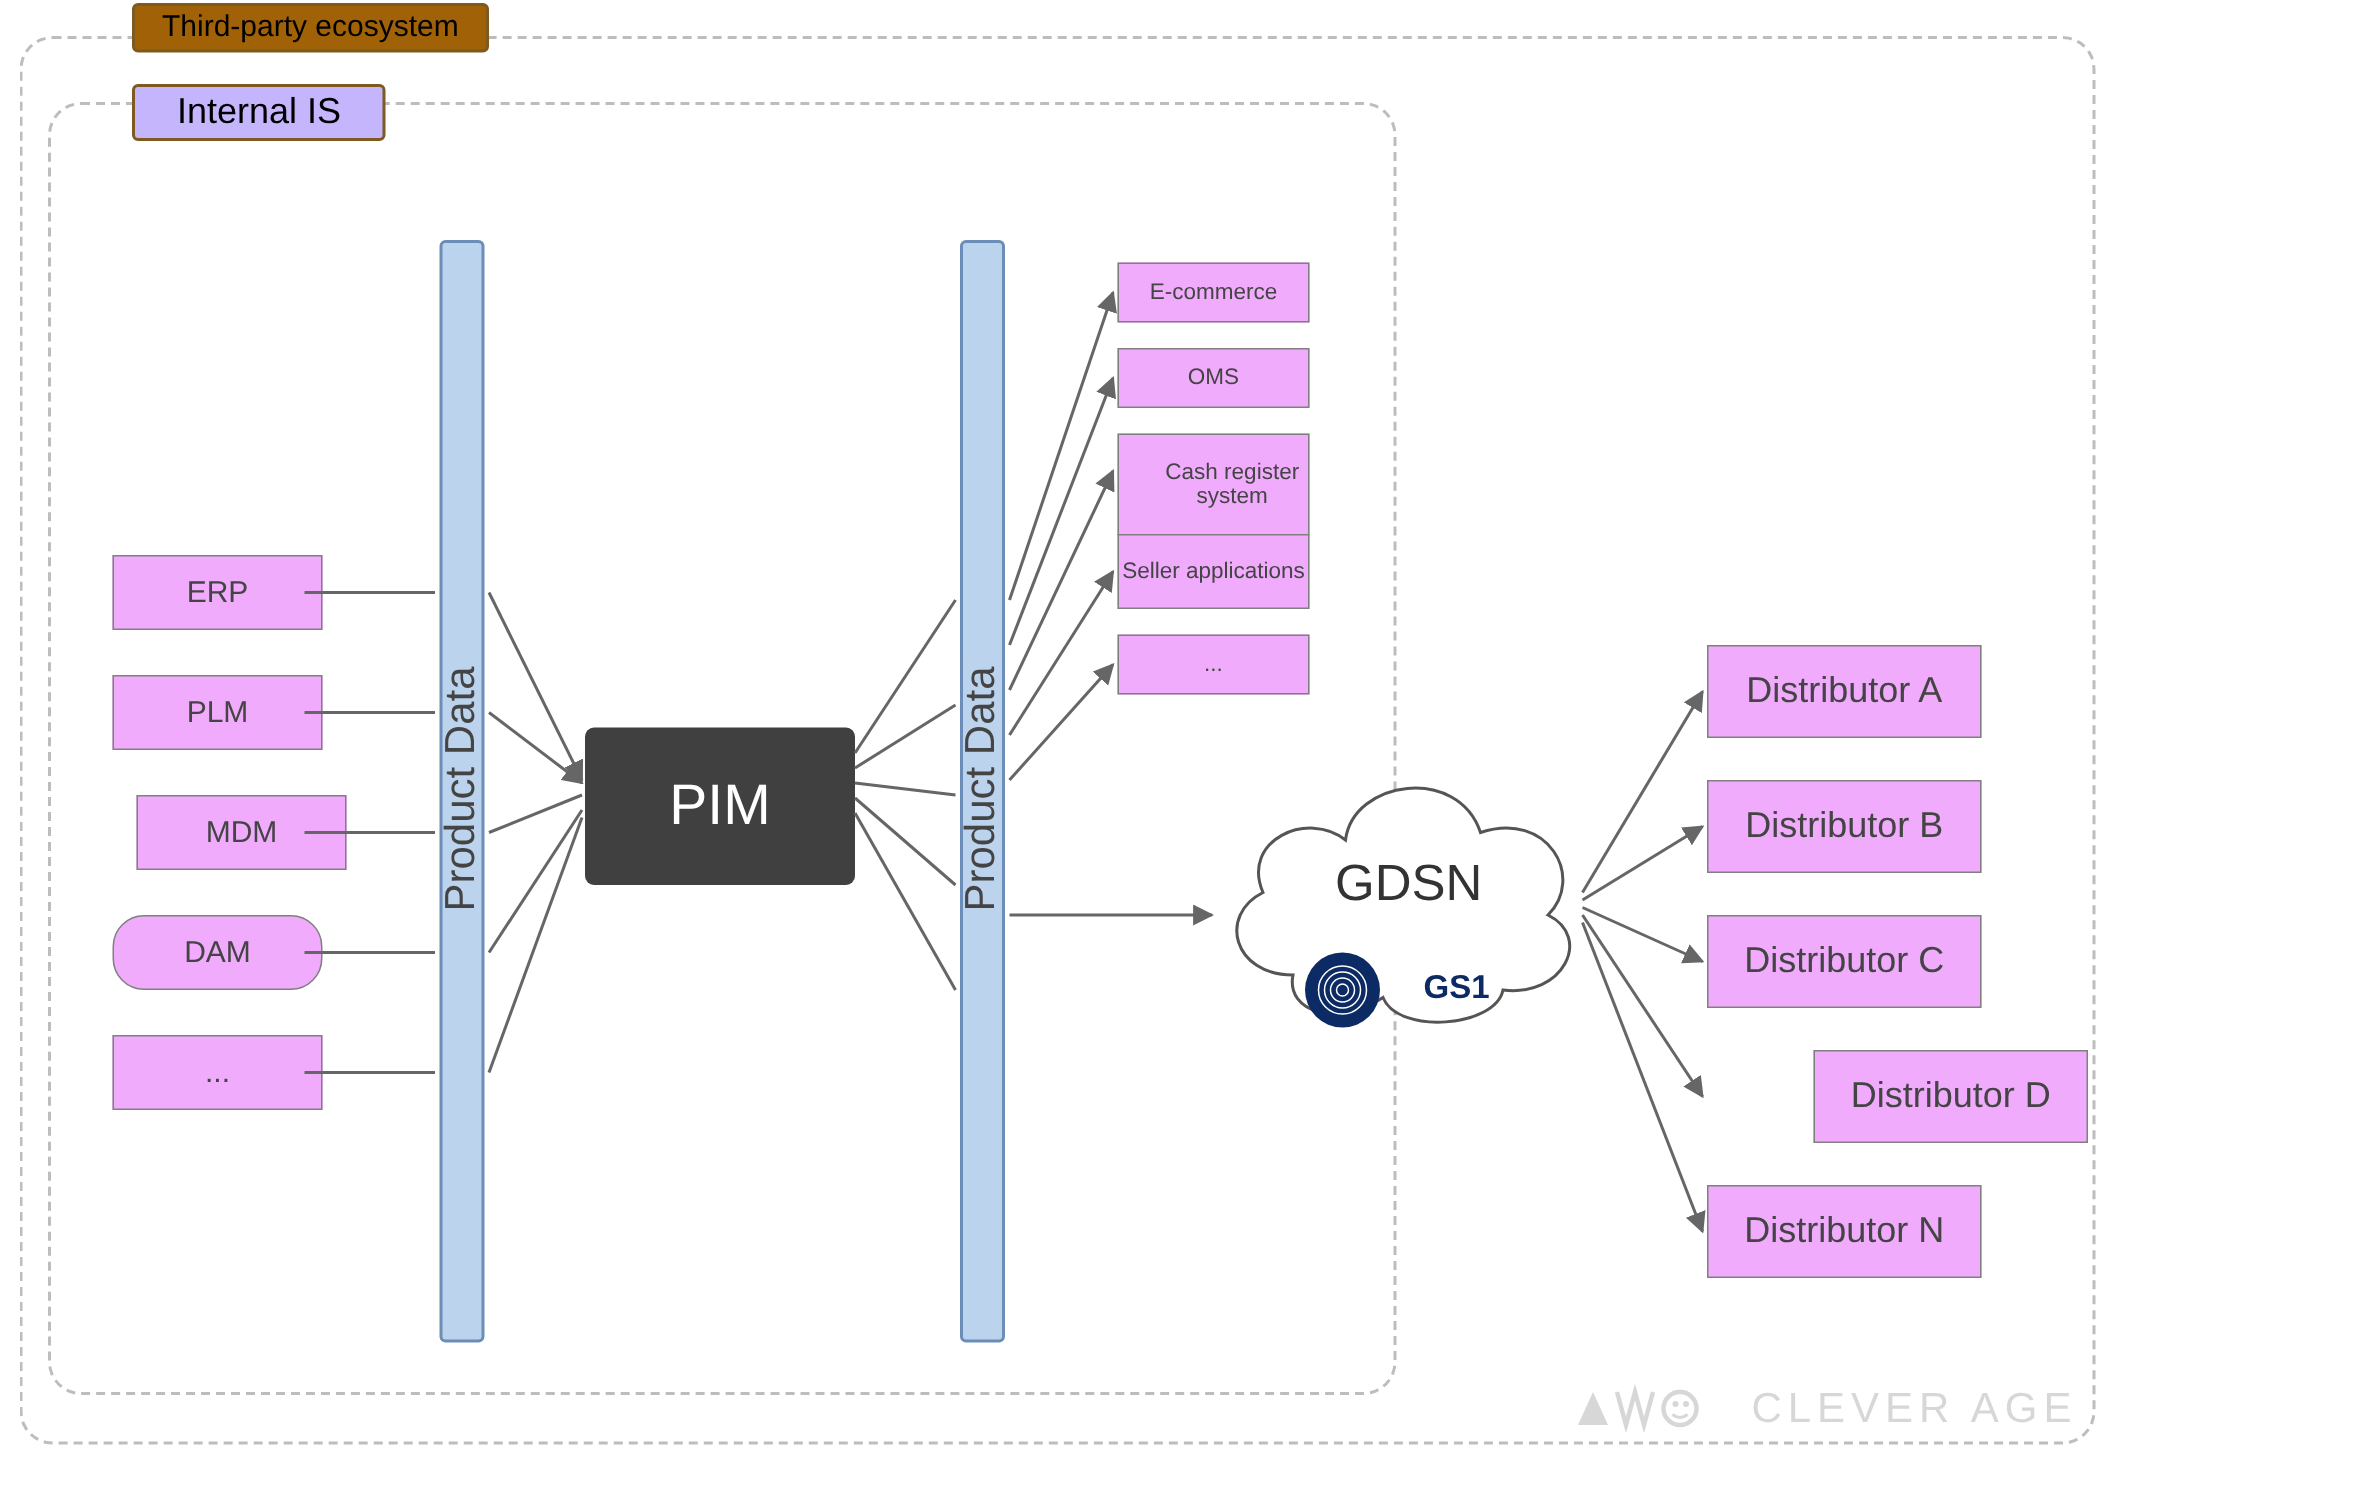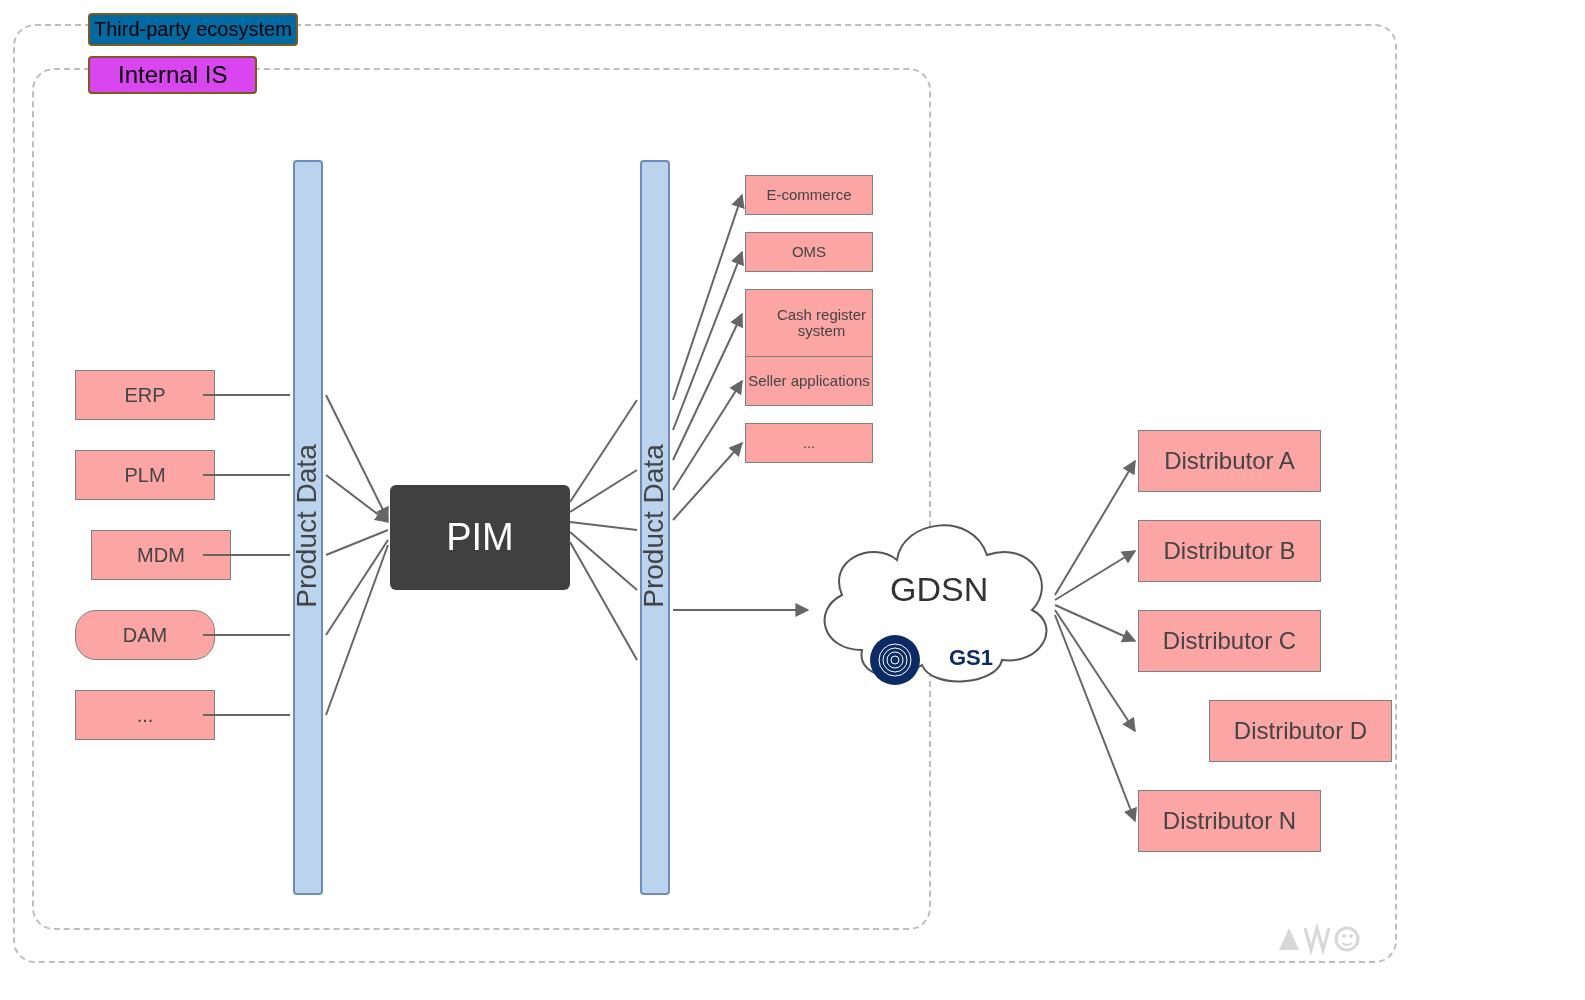--- a/index.html
+++ b/index.html
@@ -1,21 +1,21 @@
 <!DOCTYPE html>
 <html><head>
 <meta charset="utf-8">
 <style>
   html,body{margin:0;padding:0;font-family:"Segoe UI",Arial,Helvetica,sans-serif;}
   body{width:1585px;height:1000px;position:relative;background:#ffffff;overflow:hidden;}
   .outer-frame{position:absolute;left:13px;top:24px;width:1380px;height:935px;border:2px dashed #bdbdbd;border-radius:22px;}
   .inner-frame{position:absolute;left:32px;top:68px;width:895px;height:858px;border:2px dashed #bdbdbd;border-radius:22px;}
-  .outer-label{position:absolute;left:88px;top:13px;background:#0369a1;border:2px solid #7d5a20;border-radius:4px;padding:3px 4px;font-size:20px;font-weight:500;color:#000;}
-  .inner-label{position:absolute;left:88px;top:56px;background:#d946ef;border:2px solid #7d5a20;border-radius:4px;padding:3px 28px;font-size:24px;font-weight:500;color:#000;}
-  .box{position:absolute;background:#fca5a5;border:1px solid #808080;text-align:center;display:flex;align-items:center;justify-content:center;box-sizing:border-box;}
+  .outer-label{position:absolute;left:88px;top:2px;background:#a16207;border:2px solid #7d5a20;border-radius:4px;padding:3px 18px;font-size:20px;font-weight:500;color:#000;}
+  .inner-label{position:absolute;left:88px;top:56px;background:#c4b5fd;border:2px solid #7d5a20;border-radius:4px;padding:3px 28px;font-size:24px;font-weight:500;color:#000;}
+  .box{position:absolute;background:#f0abfc;border:1px solid #808080;text-align:center;display:flex;align-items:center;justify-content:center;box-sizing:border-box;}
   .src-box{width:140px;height:50px;font-size:20px;color:#444;}
   .out-box{width:128px;height:40px;font-size:15px;color:#444;line-height:1.1;flex-direction:column;}
   .dist-box{width:183px;height:62px;font-size:24px;color:#444;}
   .vbar{position:absolute;width:30px;background:#bcd3ee;border:2px solid #6b8db8;border-radius:4px;box-sizing:border-box;}
   .vbar-label{position:absolute;transform:rotate(-90deg);transform-origin:center;font-size:28px;color:#444;white-space:nowrap;}
   .pim{position:absolute;left:390px;top:485px;width:180px;height:105px;background:#404040;color:#fff;font-size:38px;display:flex;align-items:center;justify-content:center;border-radius:6px;}
   .gdsn-cloud{position:absolute;left:802px;top:490px;width:258px;height:195px;}
   .gdsn-label{position:absolute;left:890px;top:570px;font-size:34px;color:#333;}
   .gs1{position:absolute;left:870px;top:635px;width:50px;height:50px;border-radius:50%;background:#0c2a63;display:flex;align-items:center;justify-content:center;}
   .gs1-txt{position:absolute;left:925px;top:645px;font-size:22px;color:#0c2a63;font-weight:600;margin-left:24px;}
@@ -120,13 +120,14 @@
   <svg width="110" height="32" viewBox="0 0 110 32">
     <g fill="rgba(140,140,140,0.35)">
       <path d="M4 27 L14 5 L24 27 Z"></path>
       <path d="M30 5 L36 27 L42 5 L48 27 L54 5" stroke="rgba(140,140,140,0.35)" stroke-width="3" fill="none"></path>
       <circle cx="72" cy="16" r="11" fill="none" stroke="rgba(140,140,140,0.35)" stroke-width="3"></circle>
       <circle cx="69" cy="13" r="2"></circle>
         <circle cx="76" cy="13" r="2"></circle>
       <path d="M67 20 Q72 24 77 20" stroke="rgba(140,140,140,0.35)" stroke-width="2" fill="none"></path>
     </g>
   </svg>
+  <span>CLEVER AGE</span>
 </div>
 
 </body></html>

